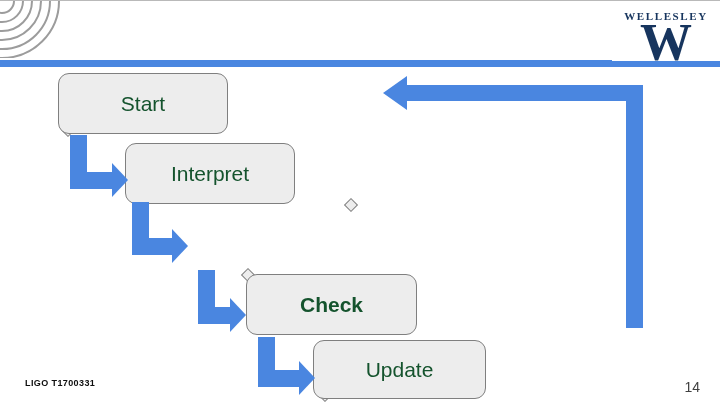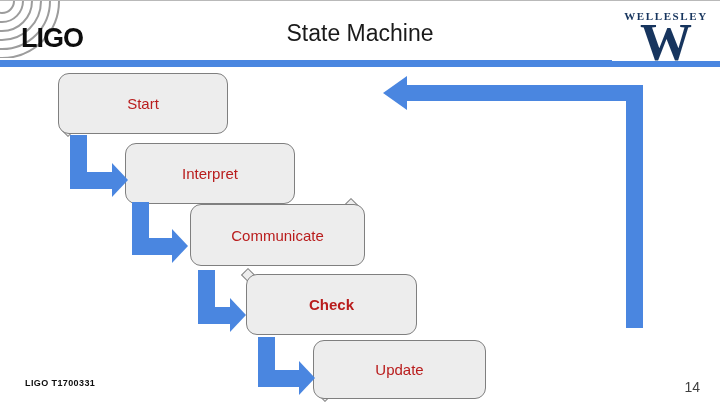--- a/index.html
+++ b/index.html
@@ -36,21 +36,21 @@
   }
   #wellesley-w{
     font-family:"Liberation Serif",serif;font-weight:bold;font-size:52px;
     line-height:44px;color:#17355e;margin-top:-1px;
   }
 
   
   .box{
     position:absolute;background:#ededed;border:1px solid #7f7f7f;border-radius:11px;
     display:flex;align-items:center;justify-content:center;
-    font-size:15px;color:#b91c1c;box-sizing:border-box;
+    font-size:21px;color:#14532d;box-sizing:border-box;
   }
   .tail{
     position:absolute;width:10px;height:10px;background:#ededed;
     border:1px solid #7f7f7f;transform:rotate(45deg);box-sizing:border-box;
   }
   #b0{left:58px; top:72px; width:170px;height:61px;}
   #t0{left:63px; top:124px;}
   #b1{left:125px;top:142px;width:170px;height:61px;}
   #t1{left:276px;top:190px;}
   #b2{left:190px;top:203px;width:175px;height:62px;}
@@ -108,44 +108,39 @@
 <div id="slide">
 
   <div id="ligo-arcs">
     <div class="arc r1"></div>
     <div class="arc r2"></div>
     <div class="arc r3"></div>
     <div class="arc r4"></div>
     <div class="arc r5"></div>
     <div class="arc r6"></div>
   </div>
-  <div id="ligo-text">LIGO</div>
 
-  <div id="page-title">State Machine</div>
   <div id="title-rule"></div>
 
   <div id="wellesley">
     <div id="wellesley-name">WELLESLEY</div>
     <div id="wellesley-w">W</div>
   </div>
 
   <div class="tail" id="t0"></div>
   <div class="box" id="b0">
     <span>Start</span>
   </div>
 
   <div class="tail" id="t1"></div>
   <div class="box" id="b1">
     <span>Interpret</span>
   </div>
 
   <div class="tail" id="t2"></div>
-  <div class="box" id="b2">
-    <span>Communicate</span>
-  </div>
 
   <div class="tail" id="t3"></div>
   <div class="box" id="b3">
     <span>Check</span>
   </div>
 
   <div class="tail" id="t4"></div>
   <div class="box" id="b4">
     <span>Update</span>
   </div>

